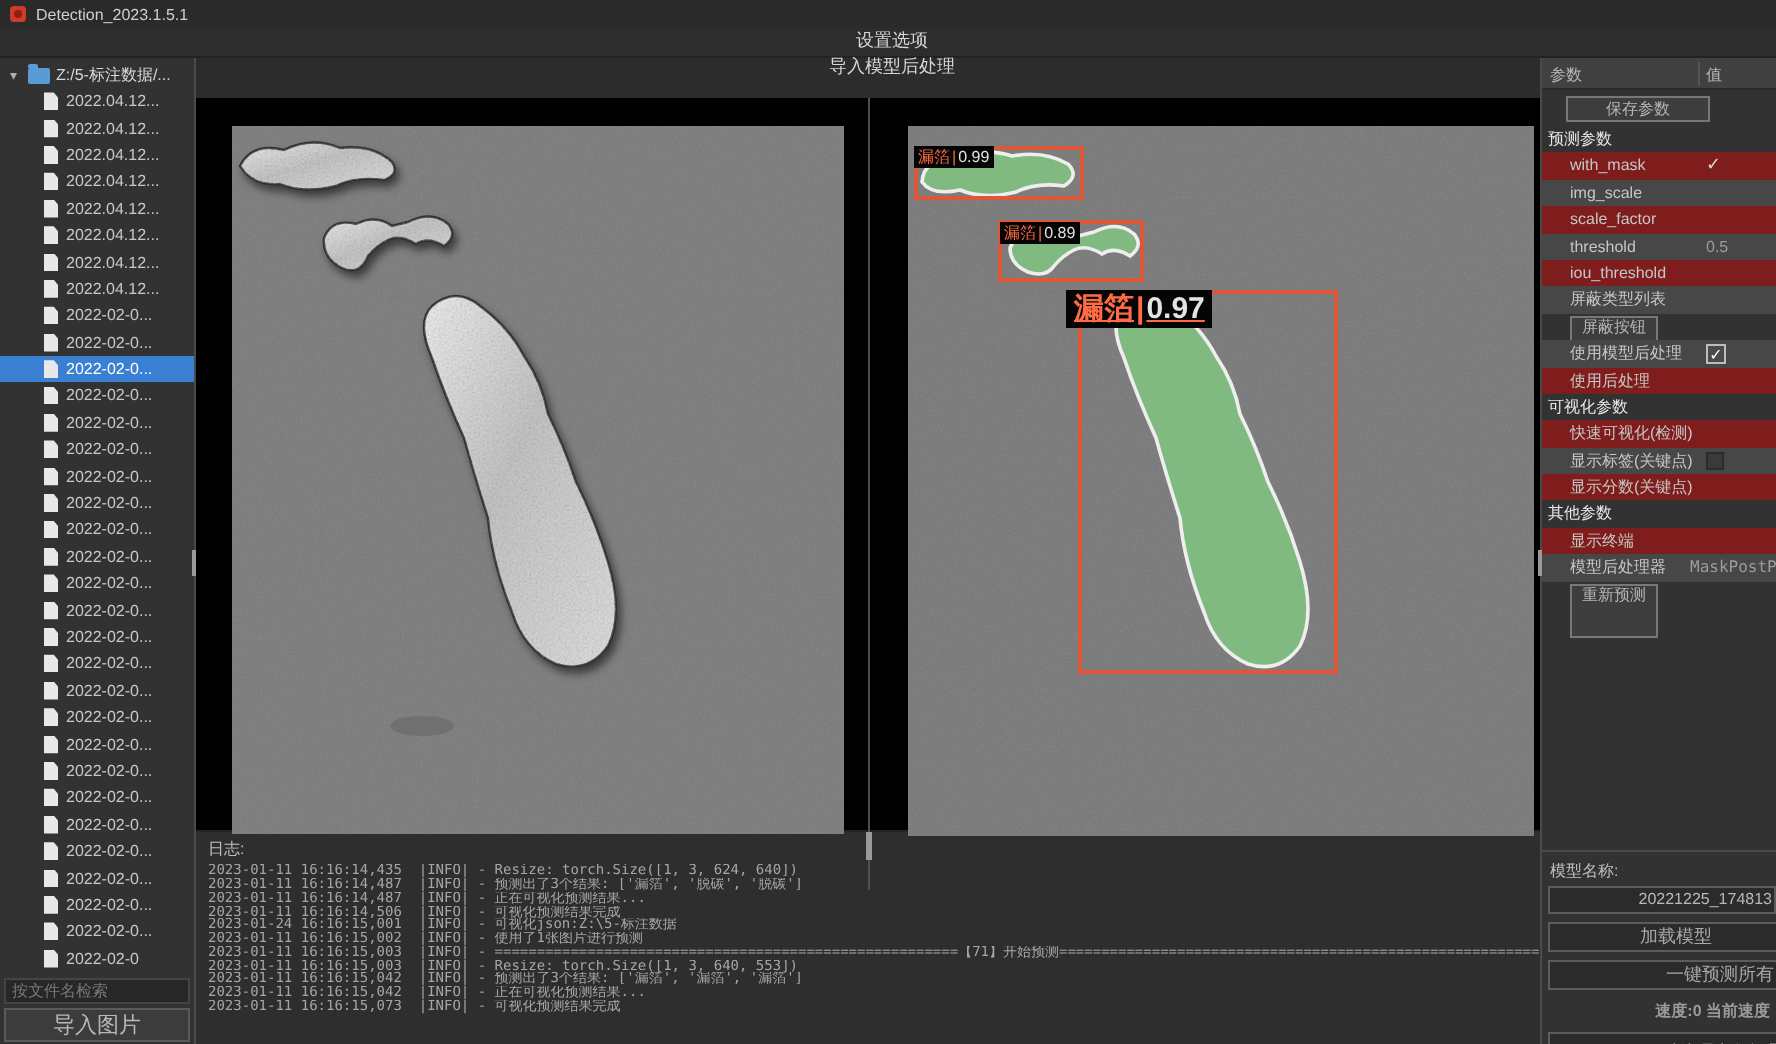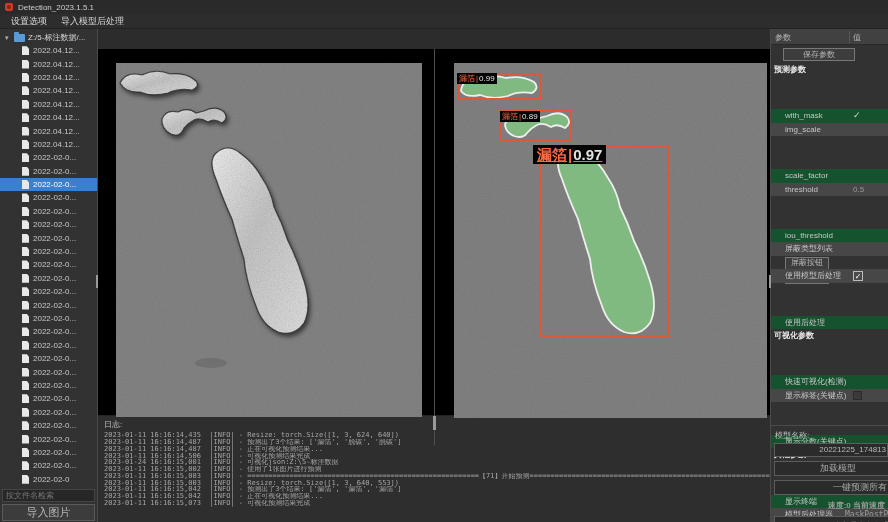--- a/index.html
+++ b/index.html
@@ -6,21 +6,21 @@
   html,body { background:#1b1b1b; }
   .window {
     position:relative; width:888px; height:522px; overflow:hidden;
     background:#2c2c2c; font-family:"Liberation Sans", sans-serif; color:#ccc;
   }
   
   .titlebar { height:14px; background:#2a2a2a; display:flex; align-items:center; }
   .logo { width:8px; height:8px; margin-left:5px; background:#cf3a2b; border-radius:2px; position:relative; }
   .logo::after { content:""; position:absolute; left:2px; top:2px; width:4px; height:4px; border-radius:50%; background:#8f1f14; }
   .title-text { font-size:8px; color:#cfcfcf; margin-left:5px; }
-  .menubar { height:15px; background:#2d2d2d; display:flex; align-items:center; border-bottom:1px solid #222; padding-left:4px; }
+  .menubar { height:15px; background:#2d2d2d; display:flex; align-items:center; border-bottom:1px solid #222; padding-left:4px;flex-direction:column; }
   .menu-item { font-size:9px; color:#d6d6d6; padding:0 7px; }
   
   .body { position:absolute; top:29px; left:0; right:0; bottom:0; display:flex; }
   .vsplit { width:1px; background:#4a4a4a; position:relative; flex:0 0 1px; }
   .vsplit .handle { position:absolute; left:-1px; top:246px; width:3px; height:13px; background:#9a9a9a; }
   
   .left-panel { width:97px; flex:0 0 97px; position:relative; background:#323232; overflow:hidden; }
   .tree { position:absolute; top:2px; left:0; right:0; bottom:35px; overflow:hidden; }
   .tree-root { display:flex; align-items:center; height:13px; padding-left:5px; white-space:nowrap; }
   .caret { font-size:7px; color:#b0b0b0; width:9px; }
@@ -62,23 +62,23 @@
   .p-header { position:relative; height:16px; background:#414141; border-bottom:1px solid #2a2a2a; }
   .p-header .h-param { position:absolute; left:4px;  top:3px; font-size:8px; color:#b8b8b8; }
   .p-header .h-value { position:absolute; left:82px; top:3px; font-size:8px; color:#b8b8b8; }
   .p-header .h-div { position:absolute; left:78px; top:2px; width:1px; height:12px; background:#565656; }
   .save-btn { display:block; margin:3px 0 2px 12px; width:72px; height:13px; background:#3d3d3d;
               border:1px solid #787878; color:#b5b5b5; font-size:8px; line-height:11px; text-align:center;
               font-family:"Liberation Sans",sans-serif; }
   .p-rows { margin-top:1px; }
   .p-row { position:relative; height:13.4px; }
   .p-row.r-light { background:#474747; }
-  .p-row.r-dark  { background:#14532d;margin-top:33px; }
+  .p-row.r-dark  { background:#7f1d1d; }
   .p-label { position:absolute; left:14px; top:0; line-height:13.4px; font-size:8px; color:#c6c6c6; white-space:nowrap; }
-  .p-row.section .p-label { left:3px; font-weight:bold; color:#e8e8e8; }
+  .p-row.section .p-label { left:3px; font-weight:normal; color:#e8e8e8; }
   .p-row.btnrow .p-label { top:1px; height:27px; line-height:10px; border:1px solid #787878;
                            background:#3d3d3d; padding:0 5px; color:#b5b5b5; }
   .p-value { position:absolute; left:82px; top:0; line-height:13.4px; font-size:8px; color:#9a9a9a; white-space:nowrap; }
   .p-value.v-check { color:#d8d8d8; font-size:9px; }
   .p-value.v-cbx { width:10px; height:10px; top:2px; line-height:9px; background:#4a4a4a;
                    border:1px solid #bcbcbc; color:#fff; font-size:8px; text-align:center; }
   .p-value.v-box { width:9px; height:9px; top:2px; background:#3a3a3a; border:1px solid #2b2b2b; }
   .p-value.v-mono { left:74px; font-family:"DejaVu Sans Mono",monospace; color:#9c9c9c; }
   .model-sec { position:absolute; left:0; right:0; top:396px; height:110px; border-top:1px solid #4a4a4a; }
   .mp-label { margin:4px 0 2px 4px; font-size:8px; color:#c0c0c0; }

